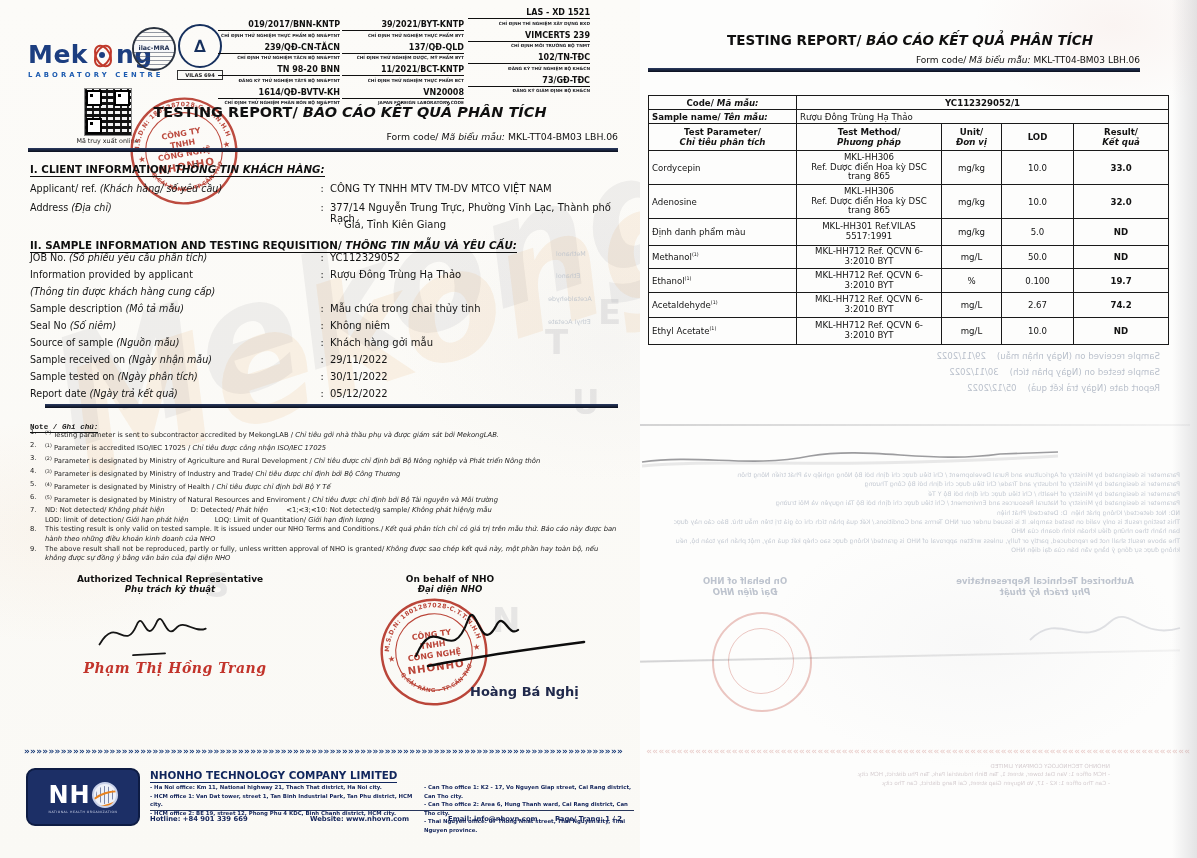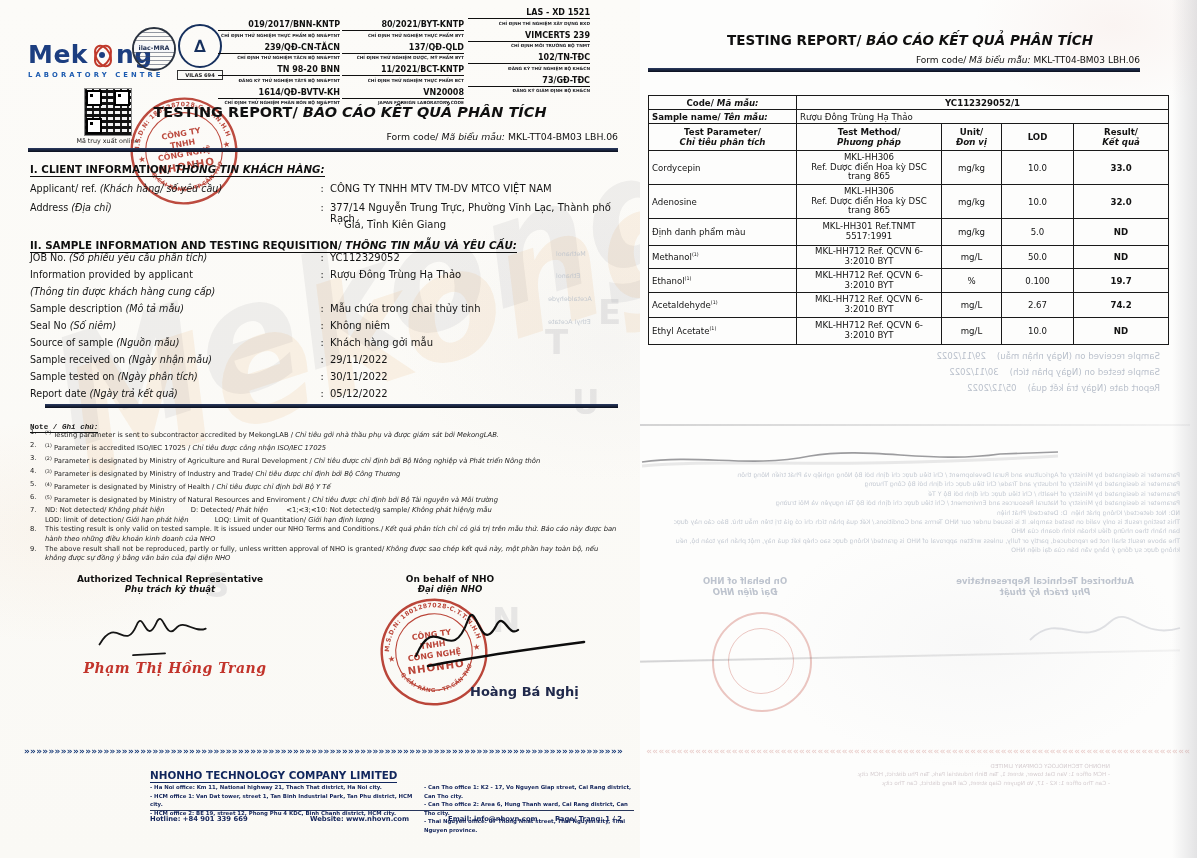--- a/index.html
+++ b/index.html
@@ -161,21 +161,21 @@
         <div class="code">TN 98-20 BNN</div>
         <div class="cap">ĐĂNG KÝ THỬ NGHIỆM TĂTS BỘ NN&amp;PTNT</div>
       </div>
       <div class="acc">
         <div class="code">1614/QĐ-BVTV-KH</div>
         <div class="cap">CHỈ ĐỊNH THỬ NGHIỆM PHÂN BÓN BỘ NN&amp;PTNT</div>
       </div>
     </div>
     <div class="abs acc-col" style="left:342px;top:20px;">
       <div class="acc">
-        <div class="code">80/2021/BYT-KNTP</div>
+        <div class="code">39/2021/BYT-KNTP</div>
         <div class="cap">CHỈ ĐỊNH THỬ NGHIỆM THỰC PHẨM BYT</div>
       </div>
       <div class="acc">
         <div class="code">137/QĐ-QLD</div>
         <div class="cap">CHỈ ĐỊNH THỬ NGHIỆM DƯỢC, MỸ PHẨM BYT</div>
       </div>
       <div class="acc">
         <div class="code">11/2021/BCT-KNTP</div>
         <div class="cap">CHỈ ĐỊNH THỬ NGHIỆM THỰC PHẨM BCT</div>
       </div>
@@ -427,20 +427,29 @@
     <div class="abs" style="left:388px;top:598px;">
       <svg width="200" height="85" viewBox="0 0 200 85">
         <path d="M28,58 C48,10 62,72 80,22 C88,0 92,58 108,28 C116,12 120,40 130,32" fill="none" stroke="#0d0d0d" stroke-width="2.2" stroke-linecap="round"></path>
         <path d="M40,68 C90,58 150,50 196,44" fill="none" stroke="#0d0d0d" stroke-width="2.6" stroke-linecap="round"></path>
       </svg>
     </div>
     <div class="abs exec-name" style="left:470px;top:684px;">Hoàng Bá Nghị</div>
 
     <div class="abs chevrons" style="left:24px;top:746px;width:600px;">»»»»»»»»»»»»»»»»»»»»»»»»»»»»»»»»»»»»»»»»»»»»»»»»»»»»»»»»»»»»»»»»»»»»»»»»»»»»»»»»»»»»»»»»»»»»»»»»»»»»»»»»»»»»»»»»»»»»»»»»»»»»»»»»»»»»»»»»»»»»»»»»»»</div>
 
+    <div class="abs" style="left:26px;top:768px;">
+      <div class="nho-logo">
+        <div class="nho-letters">
+          <span class="nho-nh">NH</span>
+          <span class="nho-globe"></span>
+        </div>
+        <div class="nho-cap">NATIONAL HEALTH ORGANIZATION</div>
+      </div>
+    </div>
     <div class="abs" style="left:150px;top:764px;">
       <span class="ft-company">NHONHO TECHNOLOGY COMPANY LIMITED</span>
     </div>
     <div class="abs ft-addr" style="left:150px;top:783px;width:268px;">
       <div>- Ha Noi office: Km 11, National highway 21, Thach That district, Ha Noi city.</div>
       <div>- HCM office 1: Van Dat tower, street 1, Tan Binh Industrial Park, Tan Phu district, HCM city.</div>
       <div>- HCM office 2: BE 19, street 12, Phong Phu 4 KDC, Binh Chanh district, HCM city.</div>
     </div>
     <div class="abs ft-addr" style="left:424px;top:783px;width:210px;">
       <div>- Can Tho office 1: K2 - 17, Vo Nguyen Giap street, Cai Rang district, Can Tho city.</div>
@@ -517,21 +526,21 @@
           <td><span>Adenosine</span><span class="nsup"></span></td>
           <td class="cell-method">MKL-HH306
 Ref. Dược điển Hoa kỳ DSC
 trang 865</td>
           <td class="cell-c">mg/kg</td>
           <td class="cell-c">10.0</td>
           <td class="res-col">32.0</td>
         </tr>
         <tr style="height:27px;">
           <td><span>Định danh phẩm màu</span><span class="nsup"></span></td>
-          <td class="cell-method">MKL-HH301 Ref.TNMT
+          <td class="cell-method">MKL-HH301 Ref.VILAS
 5517:1991</td>
           <td class="cell-c">mg/kg</td>
           <td class="cell-c">5.0</td>
           <td class="res-col">ND</td>
         </tr>
         <tr style="height:23px;">
           <td><span>Methanol</span><span class="nsup">(1)</span></td>
           <td class="cell-method">MKL-HH712 Ref. QCVN 6-
 3:2010 BYT</td>
           <td class="cell-c">mg/L</td>

